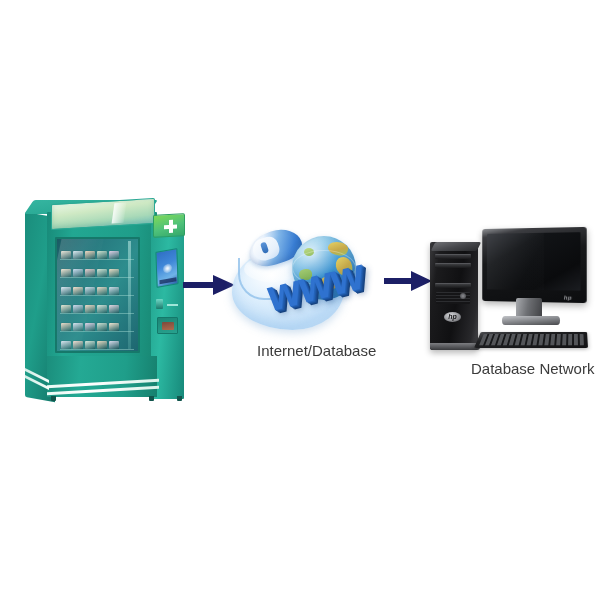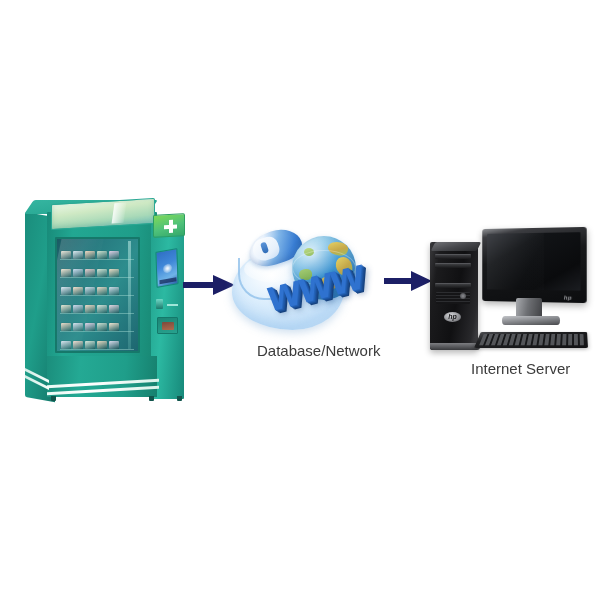--- a/index.html
+++ b/index.html
@@ -715,21 +715,21 @@
       <div class="land l2"></div>
       <div class="land l3"></div>
       <div class="land l4"></div>
       <div class="land l5"></div>
       <div class="net-globe-ring"></div>
     </div>
 
     <div class="net-www">WWW</div>
   </div>
 
-  <div class="caption cap-net" style="color: rgb(59, 59, 59);">Database/Network</div>
+  <div class="caption cap-net" style="color: rgb(59, 59, 59);">Internet/Database</div>
 
   <div class="arrow arrow-2">
     <svg width="48" height="26" viewBox="0 0 48 26">
       <path id="arrow2-path" d="M0 10 H27 V3 L48 13 L27 23 V16 H0 Z" fill="#1c1f66"></path>
     </svg>
   </div>
 
   <div class="pc-wrap">
 
     <div class="pc-tower">
@@ -752,15 +752,15 @@
       </div>
     </div>
     <div class="pc-stand-neck"></div>
     <div class="pc-stand-base"></div>
 
     <div class="pc-keyboard">
       <div class="pc-keys"></div>
     </div>
   </div>
 
-  <div class="caption cap-db" style="color: rgb(59, 59, 59);">Internet Server</div>
+  <div class="caption cap-db" style="color: rgb(59, 59, 59);">Database Network</div>
 
 </div>
 
 </body></html>

